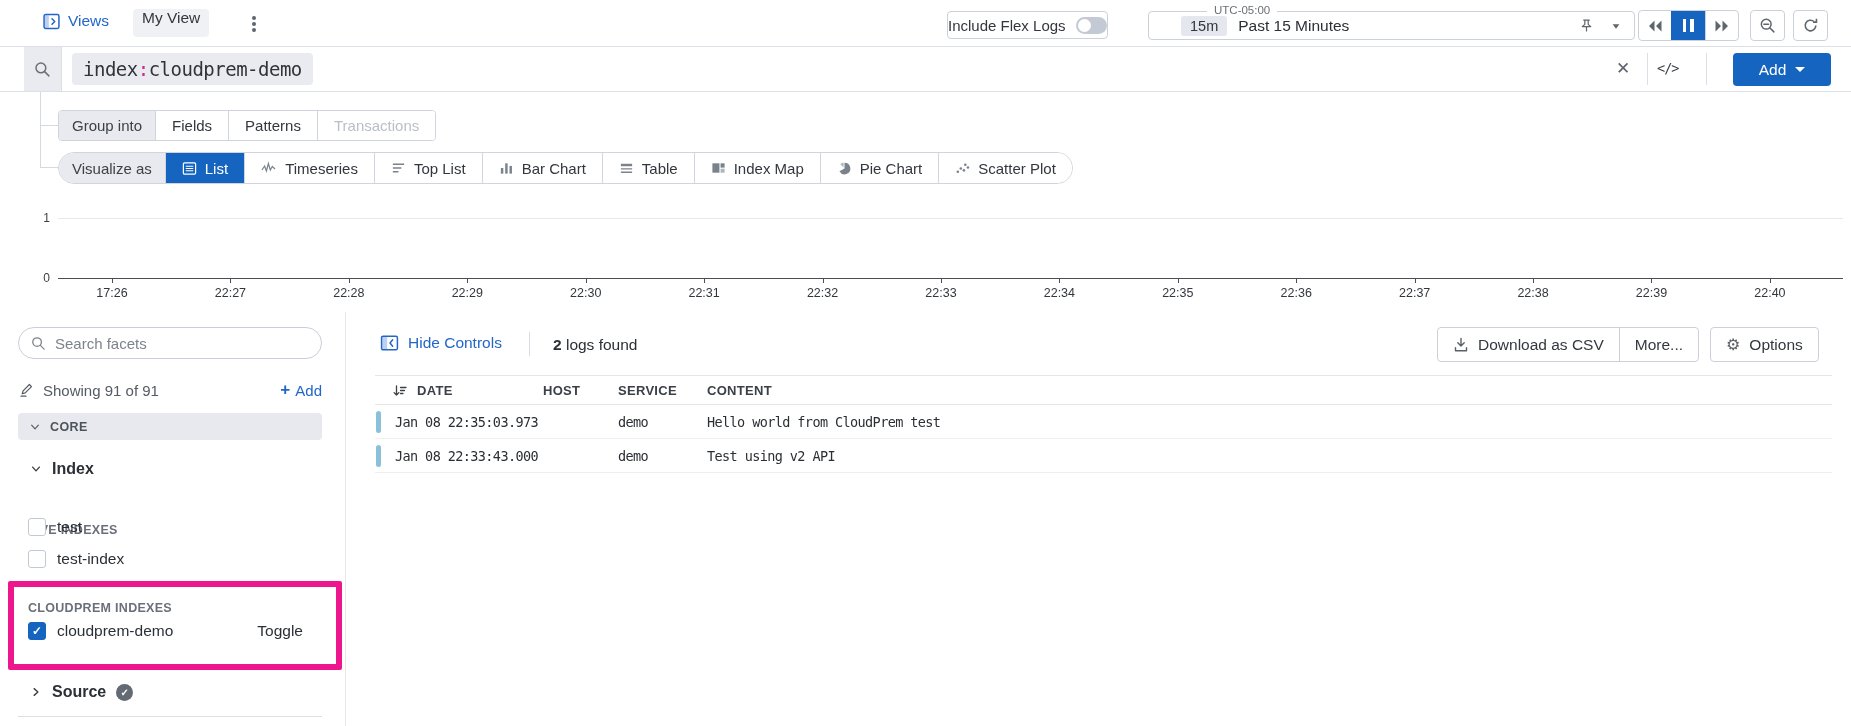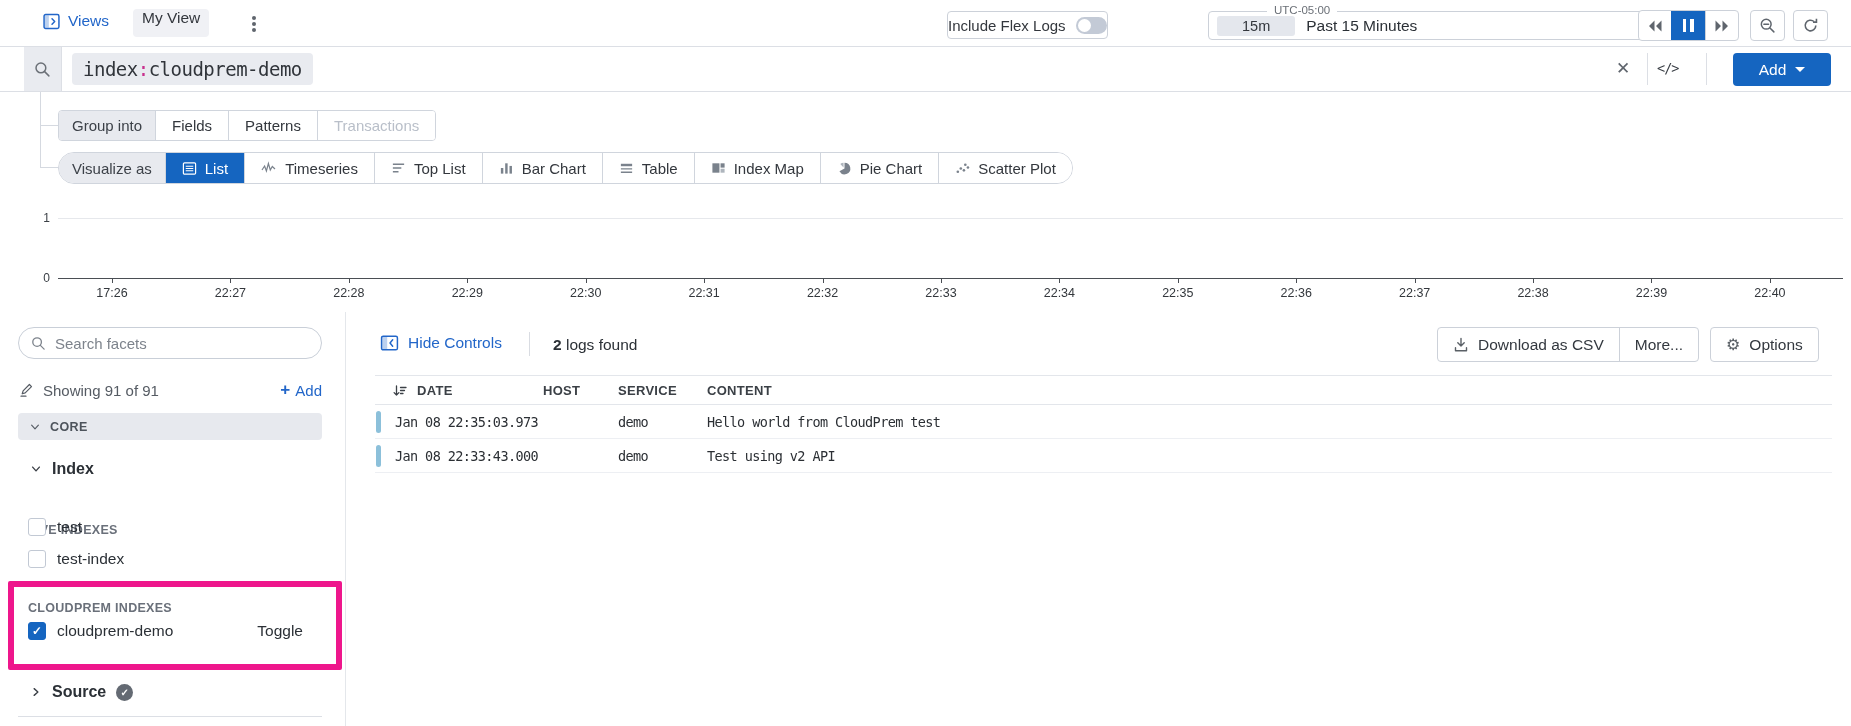--- a/index.html
+++ b/index.html
@@ -8,23 +8,23 @@
   svg { display: block; }
 
   
   .topbar { position: absolute; top: 0; left: 0; right: 0; height: 47px; border-bottom: 1px solid #dcdfe5; background: #fff; }
   .views { position: absolute; left: 43px; top: 12px; display: flex; align-items: center; gap: 8px; color: #2266c9; font-size: 15.5px; font-weight: 500; cursor: pointer; }
   .myview { position: absolute; left: 133px; top: 9px; height: 28px; background: #f0f1f5; border-radius: 4px; display: flex; align-items: flex-start; padding: 0 9px; font-size: 15.5px; color: #33373d; }
   .kebab { position: absolute; left: 252px; top: 22px; width: 4px; height: 4px; border-radius: 50%; background: #5f656d; box-shadow: 0 -6px 0 #5f656d, 0 6px 0 #5f656d; }
   .flexlogs { position: absolute; left: 947px; top: 11px; height: 28px; border: 1px solid #ccd1d9; border-radius: 4px; display: flex; align-items: center; gap: 10px; padding: 0 0; font-size: 15px; color: #33373d; }
   .toggle { width: 31px; height: 17px; border-radius: 9px; background: #c3cad6; position: relative; }
   .toggle::after { content: ''; position: absolute; left: 2px; top: 2px; width: 13px; height: 13px; border-radius: 50%; background: #fff; }
-  .timebox { position: absolute; left: 1208px; top: 11px; width: 487px; height: 29px; border: 1px solid #ccd1d9; border-radius: 4px; display: flex; align-items: center; padding: 0 8px; gap: 11px; }
+  .timebox { position: absolute; left: 1148px; top: 11px; width: 487px; height: 29px; border: 1px solid #ccd1d9; border-radius: 4px; display: flex; align-items: center; padding: 0 8px; gap: 11px; }
   .tz { position: absolute; top: -8px; left: 58px; background: #fff; padding: 0 7px; font-size: 11.5px; color: #6b7077; }
-  .badge15 { background: #e4e7ed; border-radius: 3px; padding: 2px 25px; font-size: 14.5px; color: #33373d; }
+  .badge15 { background: #e4e7ed; border-radius: 3px; padding: 2px 9px; font-size: 14.5px; color: #33373d; margin-left: 24px; }
   .trlabel { font-size: 15.5px; color: #2b3036; }
   .timebox .right { margin-left: auto; display: flex; align-items: center; gap: 16px; padding-right: 4px; }
   .playgroup { position: absolute; left: 1638px; top: 10px; height: 31px; width: 101px; border: 1px solid #ccd1d9; border-radius: 4px; display: flex; overflow: hidden; background: #fff; }
   .playgroup .seg { flex: 1; display: flex; align-items: center; justify-content: center; cursor: pointer; }
   .playgroup .seg + .seg { border-left: 1px solid #ccd1d9; }
   .seg.pause { background: #1565c0; border-left-color: #1565c0 !important; }
   .pausebars { display: flex; gap: 4px; }
   .pausebars i { display: block; width: 3.5px; height: 13px; background: #fff; }
   .sqbtn { position: absolute; top: 10px; width: 35px; height: 31px; border: 1px solid #ccd1d9; border-radius: 4px; background: #fff; display: flex; align-items: center; justify-content: center; cursor: pointer; }
 

